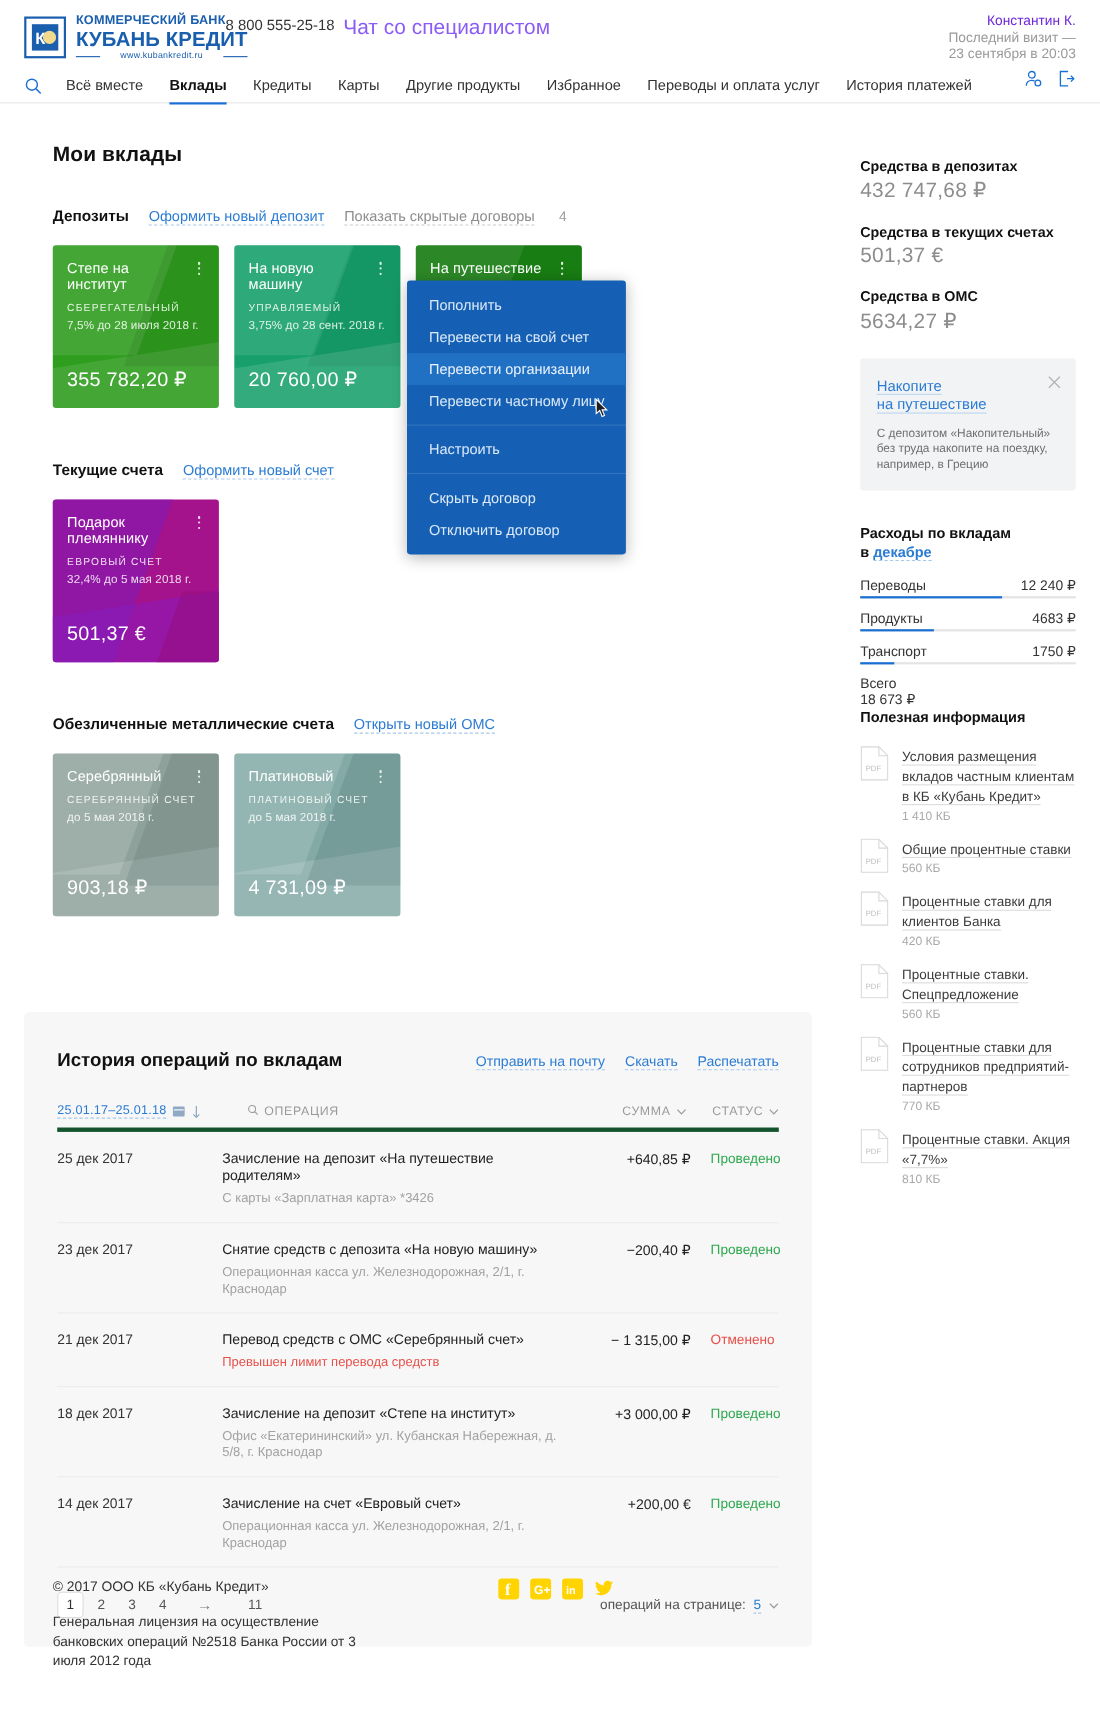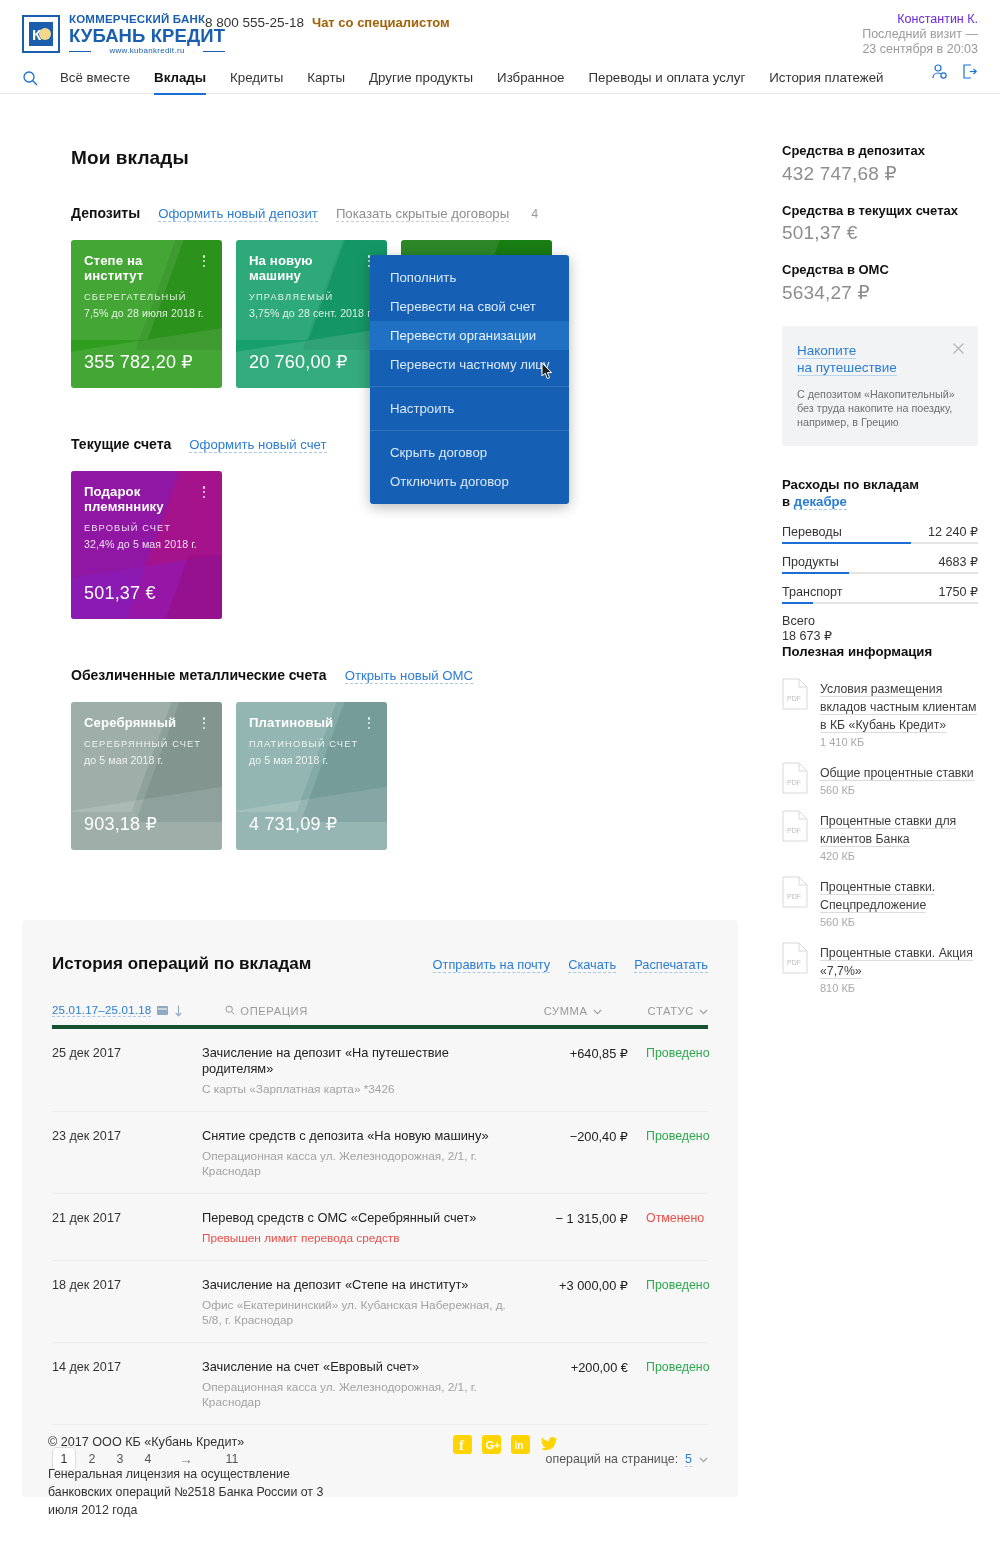--- a/index.html
+++ b/index.html
@@ -50,21 +50,21 @@
   }
   .logo-line3::before { left: 0; }
   .logo-line3::after { right: 0; }
 
   .top-phone {
     position: absolute; left: 205px; top: 15px;
     font-size: 13.5px; color: #333; white-space: nowrap;
   }
   .top-chat {
     position: absolute; left: 312px; top: 15px;
-    font-size: 13px; color: #a16207; white-space: nowrap; cursor: pointer; font-weight: bold;
+    font-size: 19px; color: #8b5cf6; white-space: nowrap; cursor: pointer;
   }
   .user-block {
     position: absolute; right: 22px; top: 12px;
     text-align: right; line-height: 15px;
   }
   .user-name { font-size: 12.5px; color: #6d28d9; }
   .user-visit { font-size: 12.5px; color: #9a9a9a; }
   .user-icons {
     margin-top: 6px; display: flex; justify-content: flex-end; gap: 13px;
   }
@@ -90,21 +90,21 @@
     cursor: pointer;
     white-space: nowrap;
   }
   .nav-item:first-of-type { padding-left: 0; }
   .nav-item.active { font-weight: bold; color: #111; }
   .nav-item.active::after {
     content: ""; position: absolute; left: 12px; right: 12px; bottom: 0;
     height: 2.5px; background: #1a6fd4;
   }
   .nav-item.active:first-of-type::after { left: 0; }
-  .main-col { position: absolute; left: 48px; top: 147px; width: 690px; margin-left: 23px; }
+  .main-col { position: absolute; left: 48px; top: 130px; width: 690px; }
   .side-col { position: absolute; left: 782px; top: 143px; width: 196px; }
 
   h1.page-title {
     font-size: 19px; font-weight: bold; color: #111; letter-spacing: .1px;
   }
 
   .section-head {
     display: flex; align-items: baseline; gap: 18px; margin-top: 36px;
   }
   .section-head h2 {
@@ -130,21 +130,21 @@
     color: #ffffff;
     cursor: pointer;
     flex: none;
   }
   .facet { position: absolute; inset: 0; overflow: hidden; }
   .facet i {
     position: absolute; display: block; background: rgba(255,255,255,.09);
   }
   .card-inner { position: absolute; inset: 0; padding: 13px 12px 0 13px; }
   .card-title {
-    font-size: 13.2px; font-weight: bold; line-height: 15px;
+    font-size: 13.2px; font-weight: normal; line-height: 15px;
     padding-right: 22px; letter-spacing: .1px;
   }
   .card-type {
     margin-top: 9px; font-size: 9.3px; letter-spacing: 1.1px;
     text-transform: uppercase; opacity: .85;
   }
   .card-rate {
     margin-top: 5px; font-size: 10.6px; opacity: .85; letter-spacing: .1px;
   }
   .card-amount {
@@ -282,21 +282,21 @@
     display: flex; align-items: center; margin-top: 30px;
     padding-bottom: 8px; border-bottom: 4px solid #14532d;
     font-size: 11.2px; letter-spacing: .6px; color: #9a9a9a;
   }
   .daterange {
     color: #2b7cd3; border-bottom: 1px dashed #a8c8e8; cursor: pointer;
     font-size: 11.5px; letter-spacing: .2px;
   }
   .f-icon { margin-left: 6px; cursor: pointer; display: inline-flex; }
   .f-op { margin-left: 42px; display: flex; align-items: center; gap: 5px; cursor: pointer; }
-  .f-right { margin-left: auto; display: flex; gap: 46px; text-align: right; }
+  .f-right { margin-left: auto; display: flex; gap: 24px; text-align: right; }
   .f-col { display: flex; align-items: center; gap: 5px; cursor: pointer; }
 
   .tx {
     display: flex; align-items: flex-start;
     padding: 16px 0 14px 0; border-bottom: 1px solid #ececed;
   }
   .tx:last-of-type { border-bottom: 1px solid #ececed; }
   .tx-date { width: 150px; flex: none; font-size: 12.6px; color: #333; padding-top: 1px; }
   .tx-desc { flex: 1; padding-right: 14px; }
   .tx-main { font-size: 12.8px; color: #222; line-height: 16px; }
@@ -662,20 +662,33 @@
           <path d="M17 1 v8 h8" fill="none" stroke="#d8d8d8" stroke-width="1"></path>
           <text x="5" y="23" font-family="Liberation Sans, sans-serif" font-size="7" fill="#bdbdbd">PDF</text>
         </svg>
       </span>
       <span class="pdf-body">
         <span class="pdf-name"><u>Процентные ставки. Спецпредложение</u></span>
         <span class="pdf-size" style="display:block">560 КБ</span>
       </span>
     </div>
 
+    <div class="pdf-item">
+      <span class="pdf-ico">
+        <svg width="26" height="32" viewBox="0 0 26 32">
+          <path d="M1 1 h16 l8 8 v22 h-24 Z" fill="#ffffff" stroke="#d8d8d8" stroke-width="1"></path>
+          <path d="M17 1 v8 h8" fill="none" stroke="#d8d8d8" stroke-width="1"></path>
+          <text x="5" y="23" font-family="Liberation Sans, sans-serif" font-size="7" fill="#bdbdbd">PDF</text>
+        </svg>
+      </span>
+      <span class="pdf-body">
+        <span class="pdf-name"><u>Процентные ставки для сотрудников предприятий-партнеров</u></span>
+        <span class="pdf-size" style="display:block">770 КБ</span>
+      </span>
+    </div>
 
     <div class="pdf-item">
       <span class="pdf-ico">
         <svg width="26" height="32" viewBox="0 0 26 32">
           <path d="M1 1 h16 l8 8 v22 h-24 Z" fill="#ffffff" stroke="#d8d8d8" stroke-width="1"></path>
           <path d="M17 1 v8 h8" fill="none" stroke="#d8d8d8" stroke-width="1"></path>
           <text x="5" y="23" font-family="Liberation Sans, sans-serif" font-size="7" fill="#bdbdbd">PDF</text>
         </svg>
       </span>
       <span class="pdf-body">

